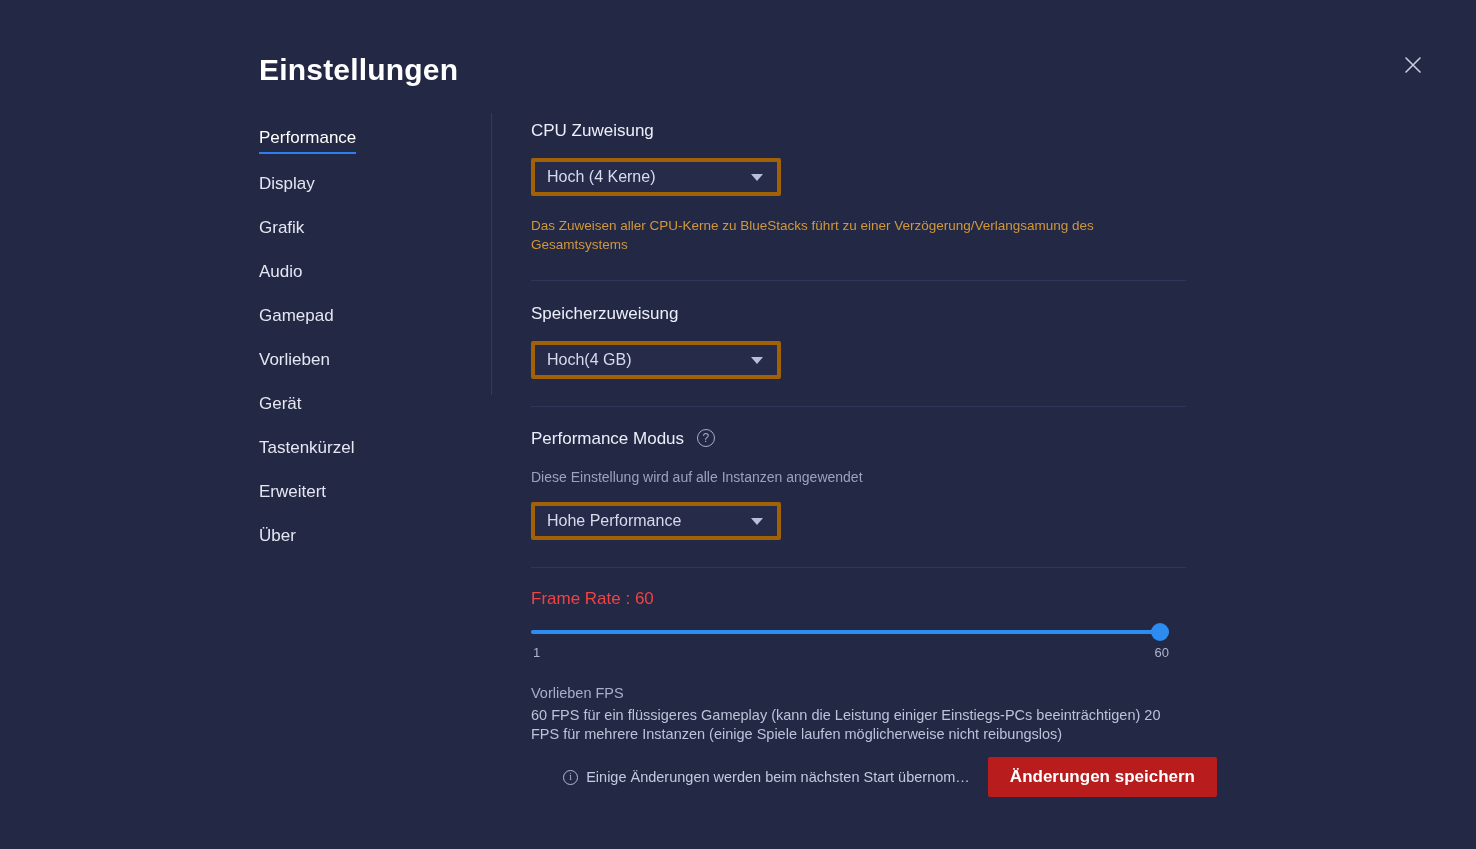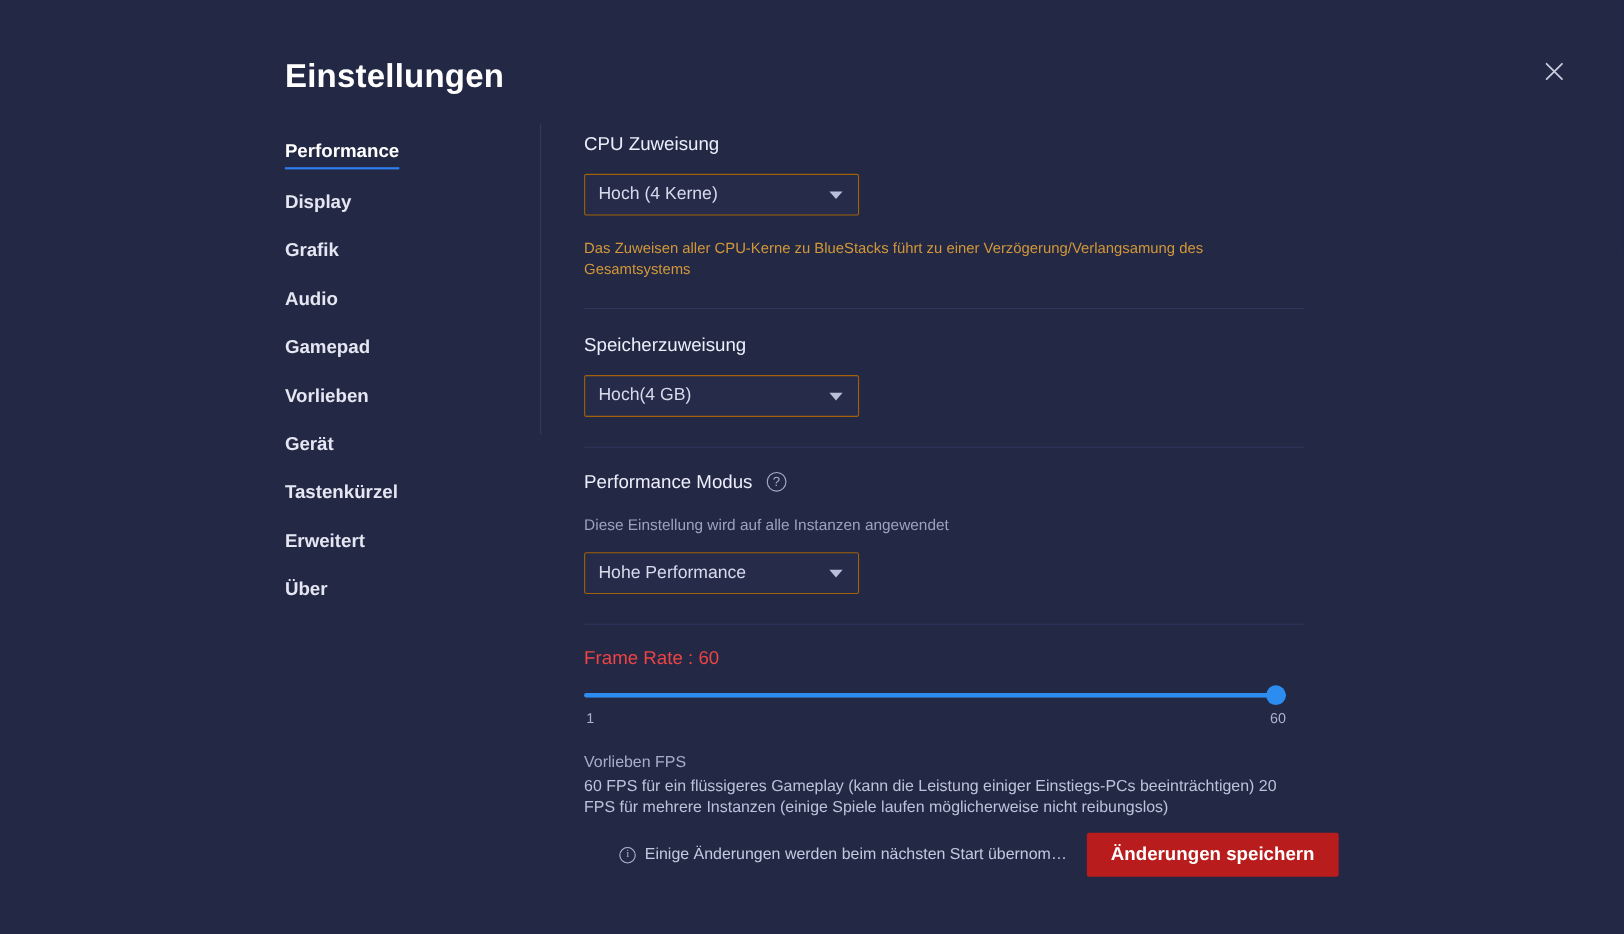--- a/index.html
+++ b/index.html
@@ -44,21 +44,20 @@
     color: #ffffff;
     letter-spacing: .2px;
   }
 
   
   .sidebar {
     position: absolute;
     top: 128px;
     left: 259px;
     width: 200px;
-    font-weight: bold;
   }
   .nav-item {
     font-size: 17px;
     color: #e4e7f2;
     padding: 0 0 4px 0;
     margin-bottom: 20px;
     display: inline-block;
     width: auto;
     cursor: pointer;
     line-height: 20px;
@@ -91,21 +90,21 @@
     font-size: 17px;
     color: #eceffa;
     line-height: 22px;
   }
 
   .dropdown {
     margin-top: 16px;
     width: 250px;
     height: 38px;
     background: #262b4a;
-    border: 1px solid #a16207;
+    border: 4px solid #a16207;
     border-radius: 2px;
     display: flex;
     align-items: center;
     justify-content: space-between;
     padding: 0 14px 0 12px;
     cursor: pointer;
   }
   .dropdown-value {
     font-size: 16px;
     color: #d7dbec;

